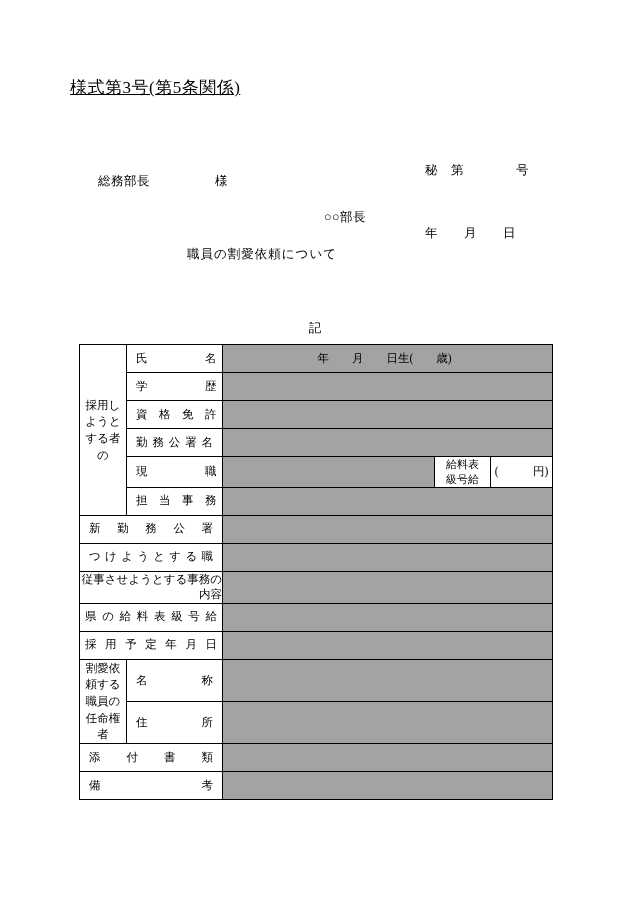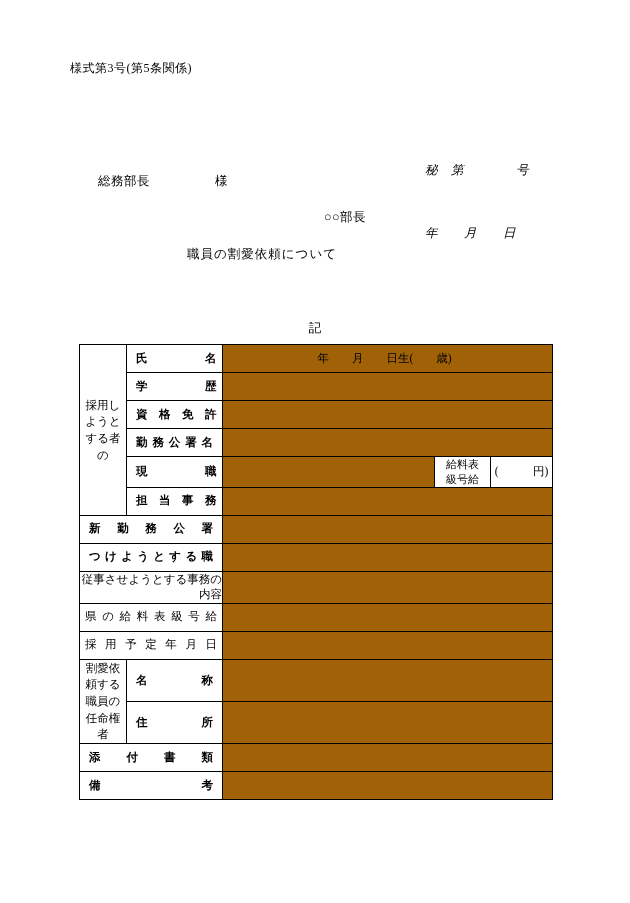--- a/index.html
+++ b/index.html
@@ -19,36 +19,36 @@
     position: relative;
     width: 630px;
     height: 903px;
     box-sizing: border-box;
   }
 
   
   .form-no {
     position: absolute;
     left: 70px;
-    top: 60px;
-    font-size: 12px;
+    top: 76px;
+    font-size: 17px;
     letter-spacing: 0.5px;
     white-space: nowrap;
+    text-decoration: underline;
   }
   .doc-meta {
     position: absolute;
     left: 425px;
     top: 118px;
     font-size: 12.5px;
     line-height: 21px;
     white-space: pre;
   }
   .doc-meta div {
     letter-spacing: 0.5px;
-    font-style: italic;
   }
   .addressee {
     position: absolute;
     left: 98px;
     top: 173px;
     font-size: 12.5px;
     white-space: pre;
     letter-spacing: 0.5px;
   }
   .issuer {
@@ -110,36 +110,35 @@
     padding: 0 4px;
     line-height: 1.35;
   }
   
   .spread {
     display: block;
     text-align: justify;
     text-align-last: justify;
     padding: 0 9px;
     line-height: 1.35;
-    font-weight: bold;
   }
   .spread-narrow {
     display: block;
     text-align: justify;
     text-align-last: justify;
     padding: 0 5px;
     line-height: 1.35;
   }
   .vlabel {
     text-align: center;
     line-height: 1.45;
     padding: 0 3px;
     font-size: 11.5px;
   }
-  .cell-blank { background: #a16207; }
+  .cell-blank { background: #a3a3a3; }
 
   .name-row-inner {
     display: block;
     text-align: center;
     padding-right: 6px;
     white-space: pre;
     font-size: 11.5px;
   }
   .two-line {
     line-height: 1.35;

